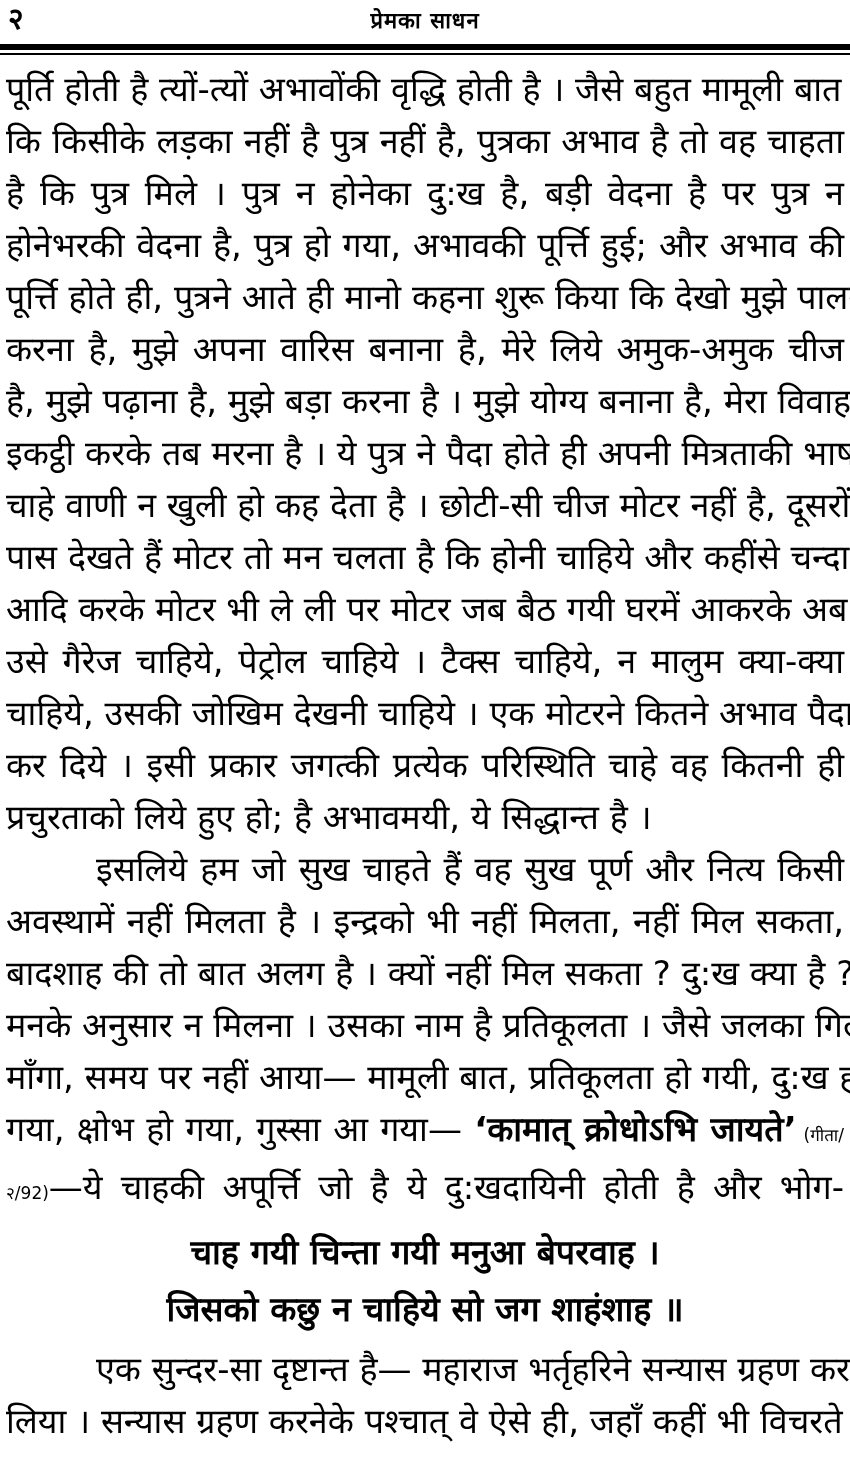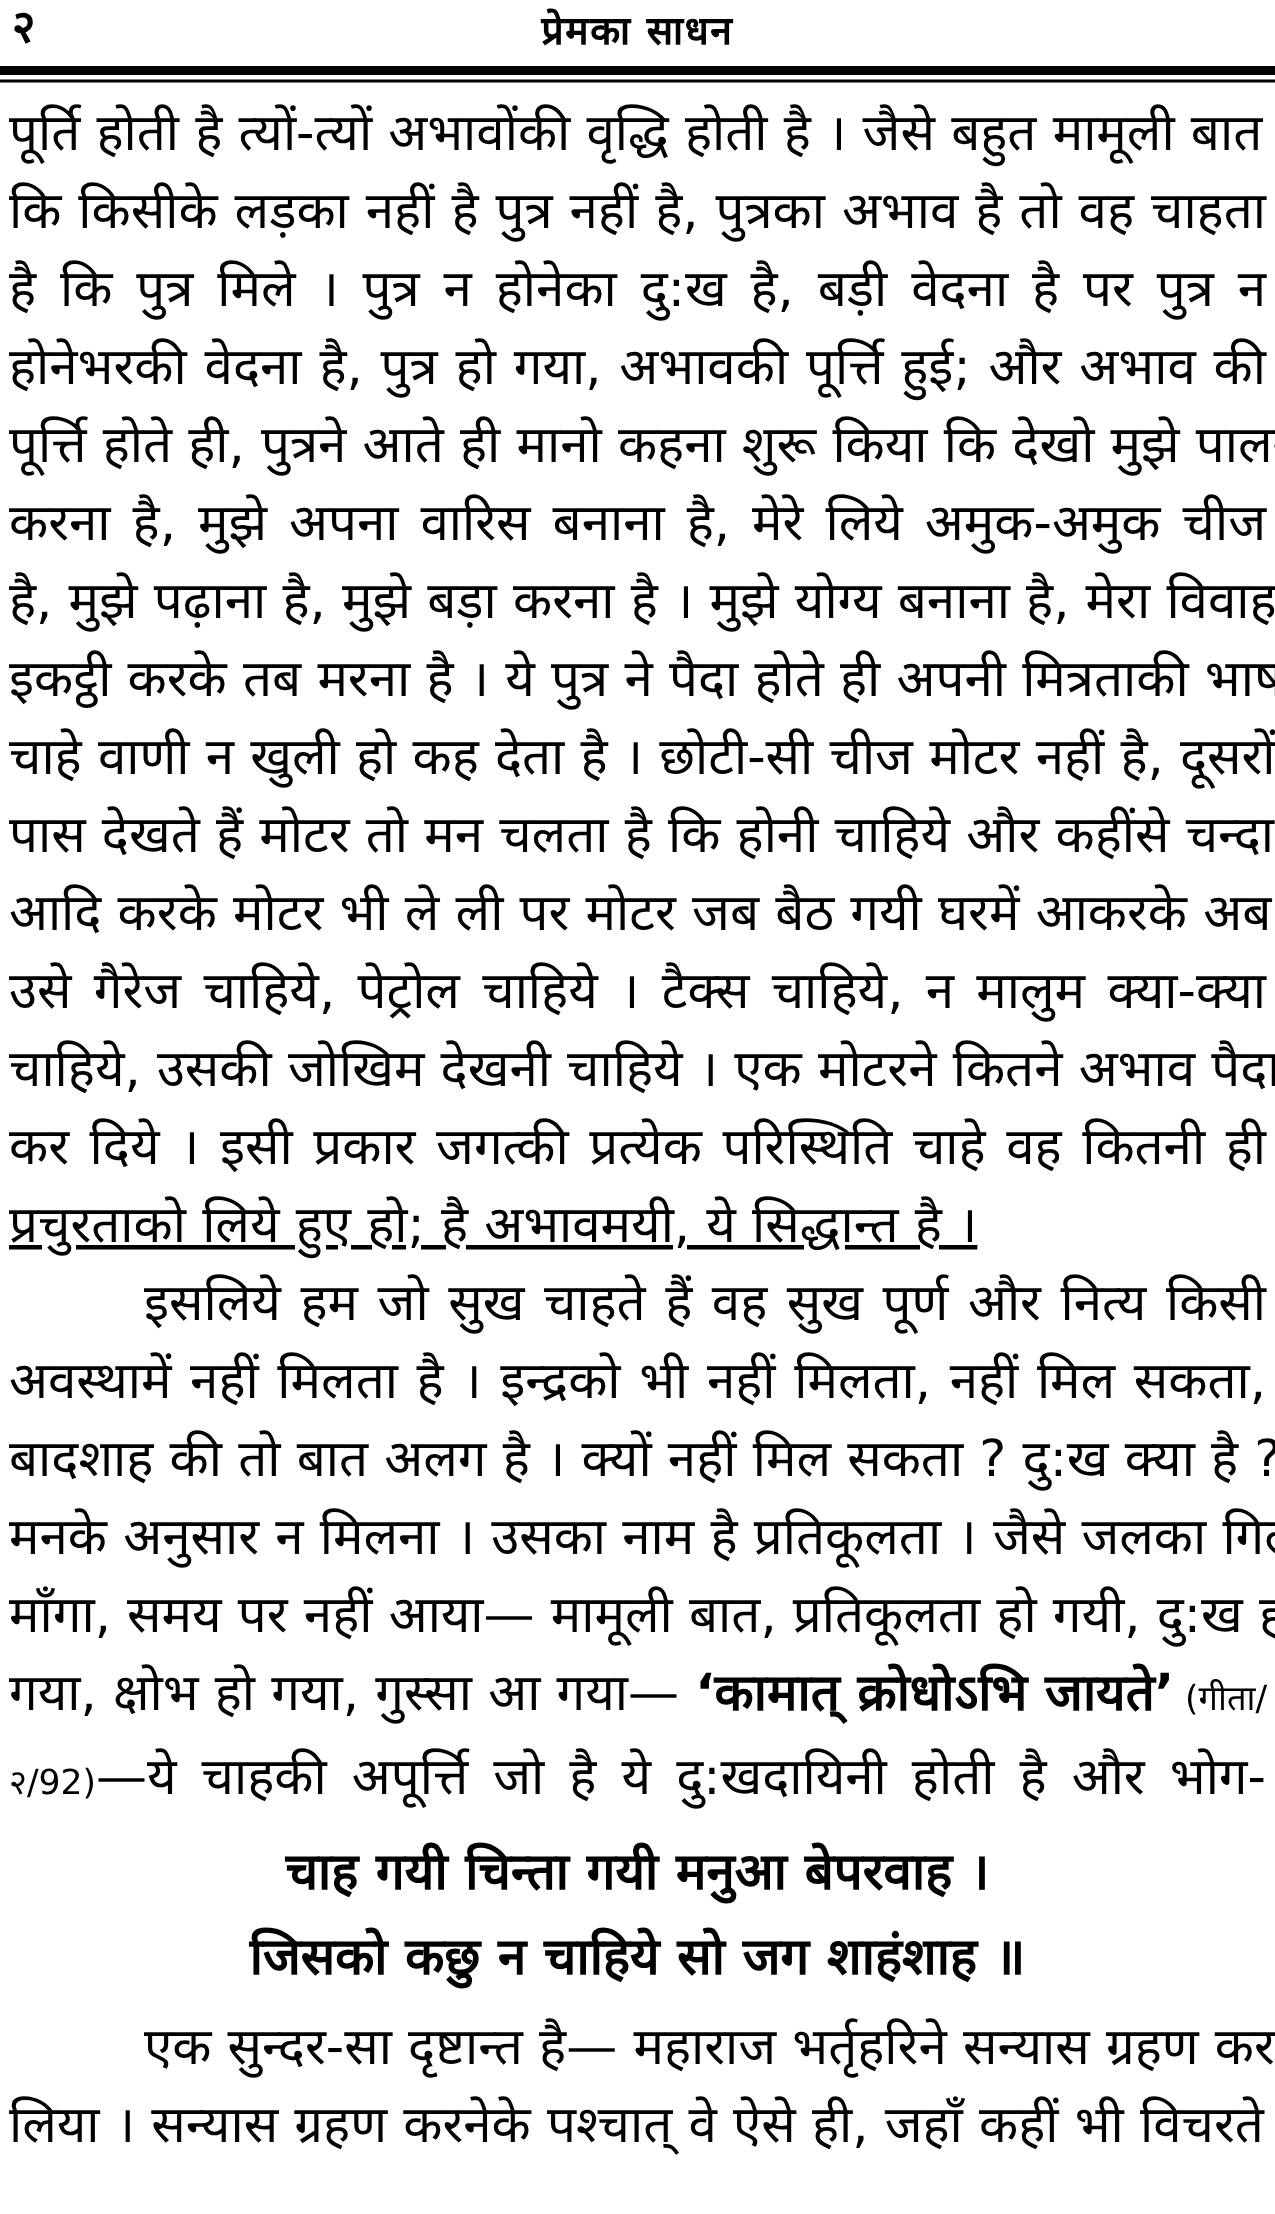--- a/index.html
+++ b/index.html
@@ -26,21 +26,21 @@
     position: absolute;
     left: 8px;
     top: 0;
     font-size: 30px;
     font-weight: bold;
     line-height: 38px;
   }
   .book-title {
     margin: 0;
     text-align: center;
-    font-size: 26px;
+    font-size: 22px;
     font-weight: bold;
     line-height: 38px;
     letter-spacing: 1px;
   }
   .header-rule {
     margin: 2px 0 6px 0;
     height: 3px;
     border-top: 6px solid #000;
     border-bottom: 2px solid #000;
   }
@@ -50,30 +50,29 @@
   .text-line {
     font-size: 34px;
     line-height: 52px;
     white-space: nowrap;
     text-align: justify;
     text-align-last: justify;
   }
   .text-line.lastline {
     text-align: left;
     text-align-last: left;
-    text-decoration: underline;
   }
   .text-line.indent {
     text-indent: 90px;
   }
   .gita-quote {
     font-weight: bold;
   }
   .gita-ref {
-    font-size: 23px;
+    font-size: 17px;
   }
   .verse-block {
     margin: 5px 0 5px 0;
   }
   .verse-line {
     font-size: 34px;
     line-height: 57px;
     font-weight: bold;
     text-align: left;
     text-align-last: center;

